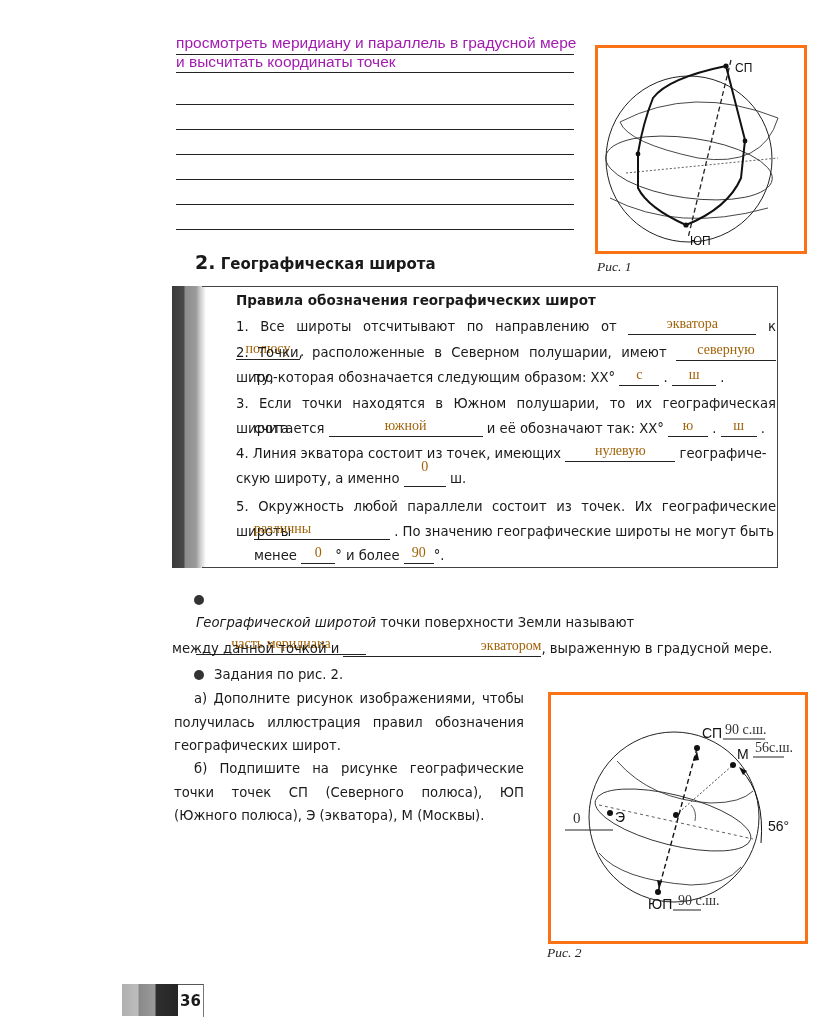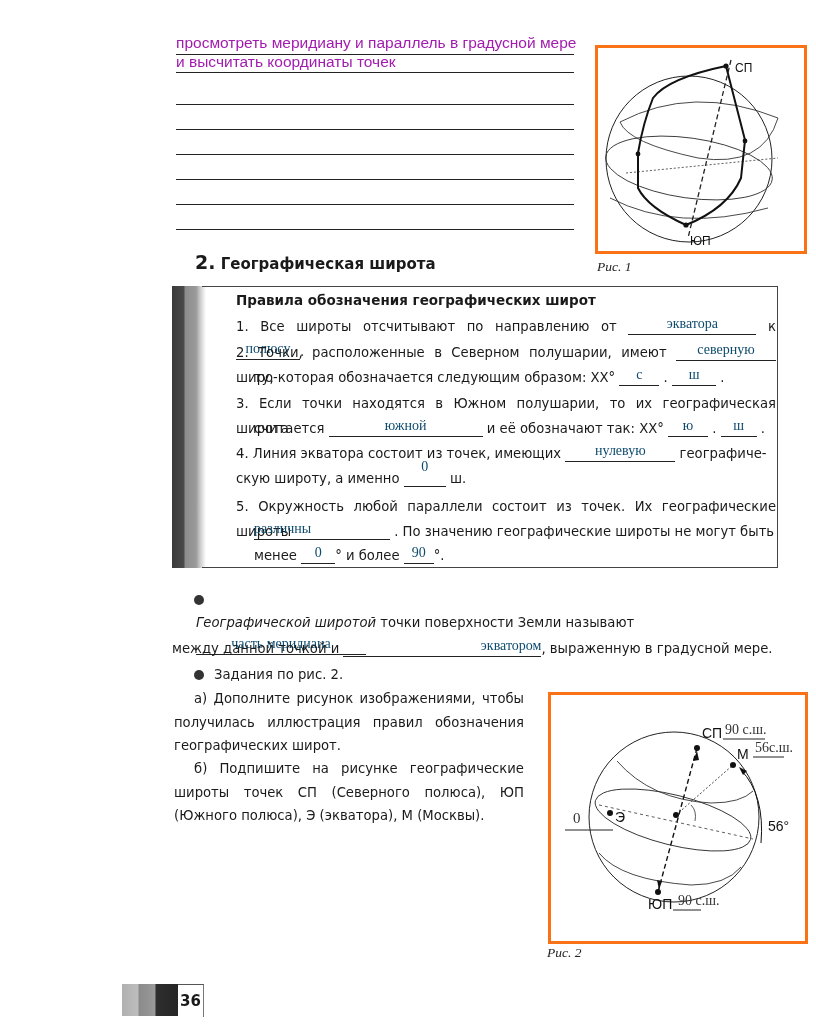--- a/index.html
+++ b/index.html
@@ -1,21 +1,21 @@
 <!DOCTYPE html>
 <html><head>
 <meta charset="utf-8">
 <style>
   html, body { margin: 0; padding: 0; background: #ffffff; }
   body {
     width: 816px; height: 1034px; position: relative; overflow: hidden;
     font-family: "DejaVu Sans", sans-serif; color: #1a1a1a;
   }
   .abs { position: absolute; }
-  .hand { font-family: "Liberation Serif", serif; color: #0c4a6e; font-size: 15px; }
+  .hand { font-family: "Liberation Serif", serif; color: #a16207; font-size: 15px; }
   .line { position: absolute; height: 1px; background: #222; }
   .blank { display: inline-block; border-bottom: 1px solid #222; text-align: center; position: relative; line-height: 14px; vertical-align: baseline; }
   .blank .hand { font-size: 14px; position: relative; top: -3px; }
 
   
   .note-line { left: 176px; width: 398px; }
   .note-text { left: 176px; font-family: Liberation Sans, sans-serif; font-size: 15.5px; color: #a21caf; }
 
   
   .fig-box { border: 3px solid #f97316; }
@@ -160,21 +160,21 @@
 </div>
 <div class="abs body-text" style="left:172px; top:637px;">
   <span>между данной точкой и</span>
   <span class="blank" style="width:198px; text-align:right;"><span class="hand" style="padding-left:14px;">экватором</span></span><span>, выраженную в градусной мере.</span>
 </div>
 
 <div class="abs body-text" style="left:194px; top:663px;">
   <span class="bullet"></span><span>Задания по рис. 2.</span>
 </div>
 <div class="abs task-text" style="top:687px; text-indent:20px;">а) Дополните рисунок изображениями, чтобы получилась иллюстрация правил обозначения географических широт.</div>
-<div class="abs task-text" style="top:757px; text-indent:20px;">б) Подпишите на рисунке географические широты точек СП (Северного полюса), ЮП (Южного полюса), Э (экватора), М (Москвы).</div>
+<div class="abs task-text" style="top:757px; text-indent:20px;">б) Подпишите на рисунке географические точки точек СП (Северного полюса), ЮП (Южного полюса), Э (экватора), М (Москвы).</div>
 
 <div class="abs fig-box" style="left:548px; top:692px; width:254px; height:246px;">
   <svg width="254" height="246" viewBox="0 0 254 246">
     <circle cx="123" cy="122" r="85" fill="none" stroke="#222" stroke-width="1"></circle>
 
     <path d="M66 66 Q 100 105 160 108 Q 190 108 202 96" fill="none" stroke="#333" stroke-width="0.9"></path>
 
     <ellipse cx="122" cy="125" rx="80" ry="25" transform="rotate(14 122 125)" fill="none" stroke="#333" stroke-width="0.9"></ellipse>
     <line x1="48" y1="110" x2="202" y2="144" stroke="#333" stroke-width="0.8" stroke-dasharray="3,3"></line>
 

